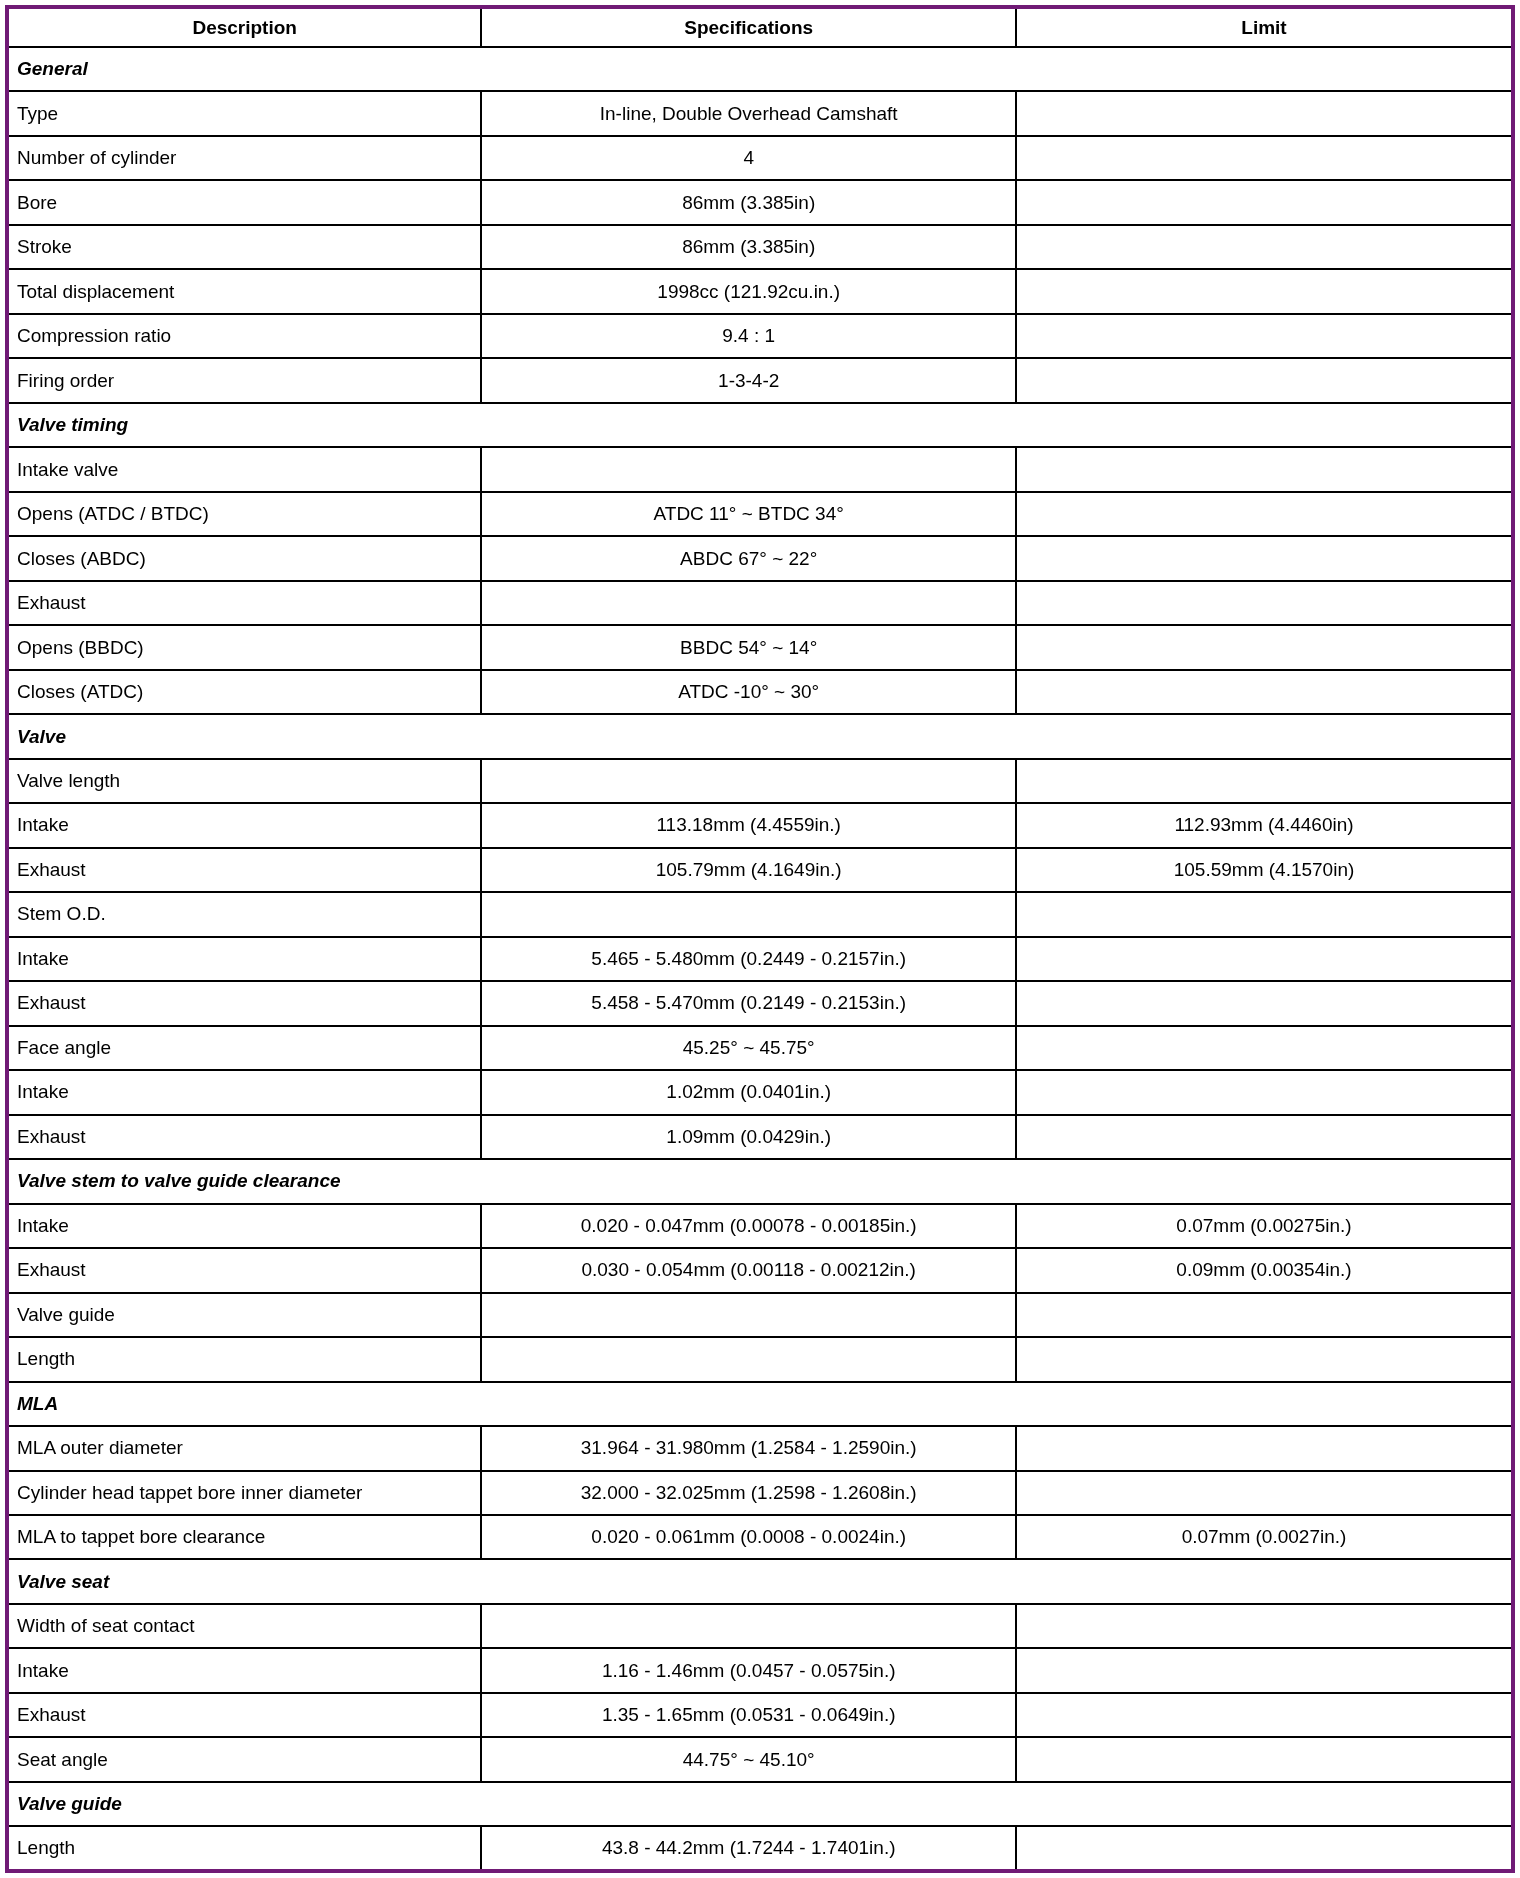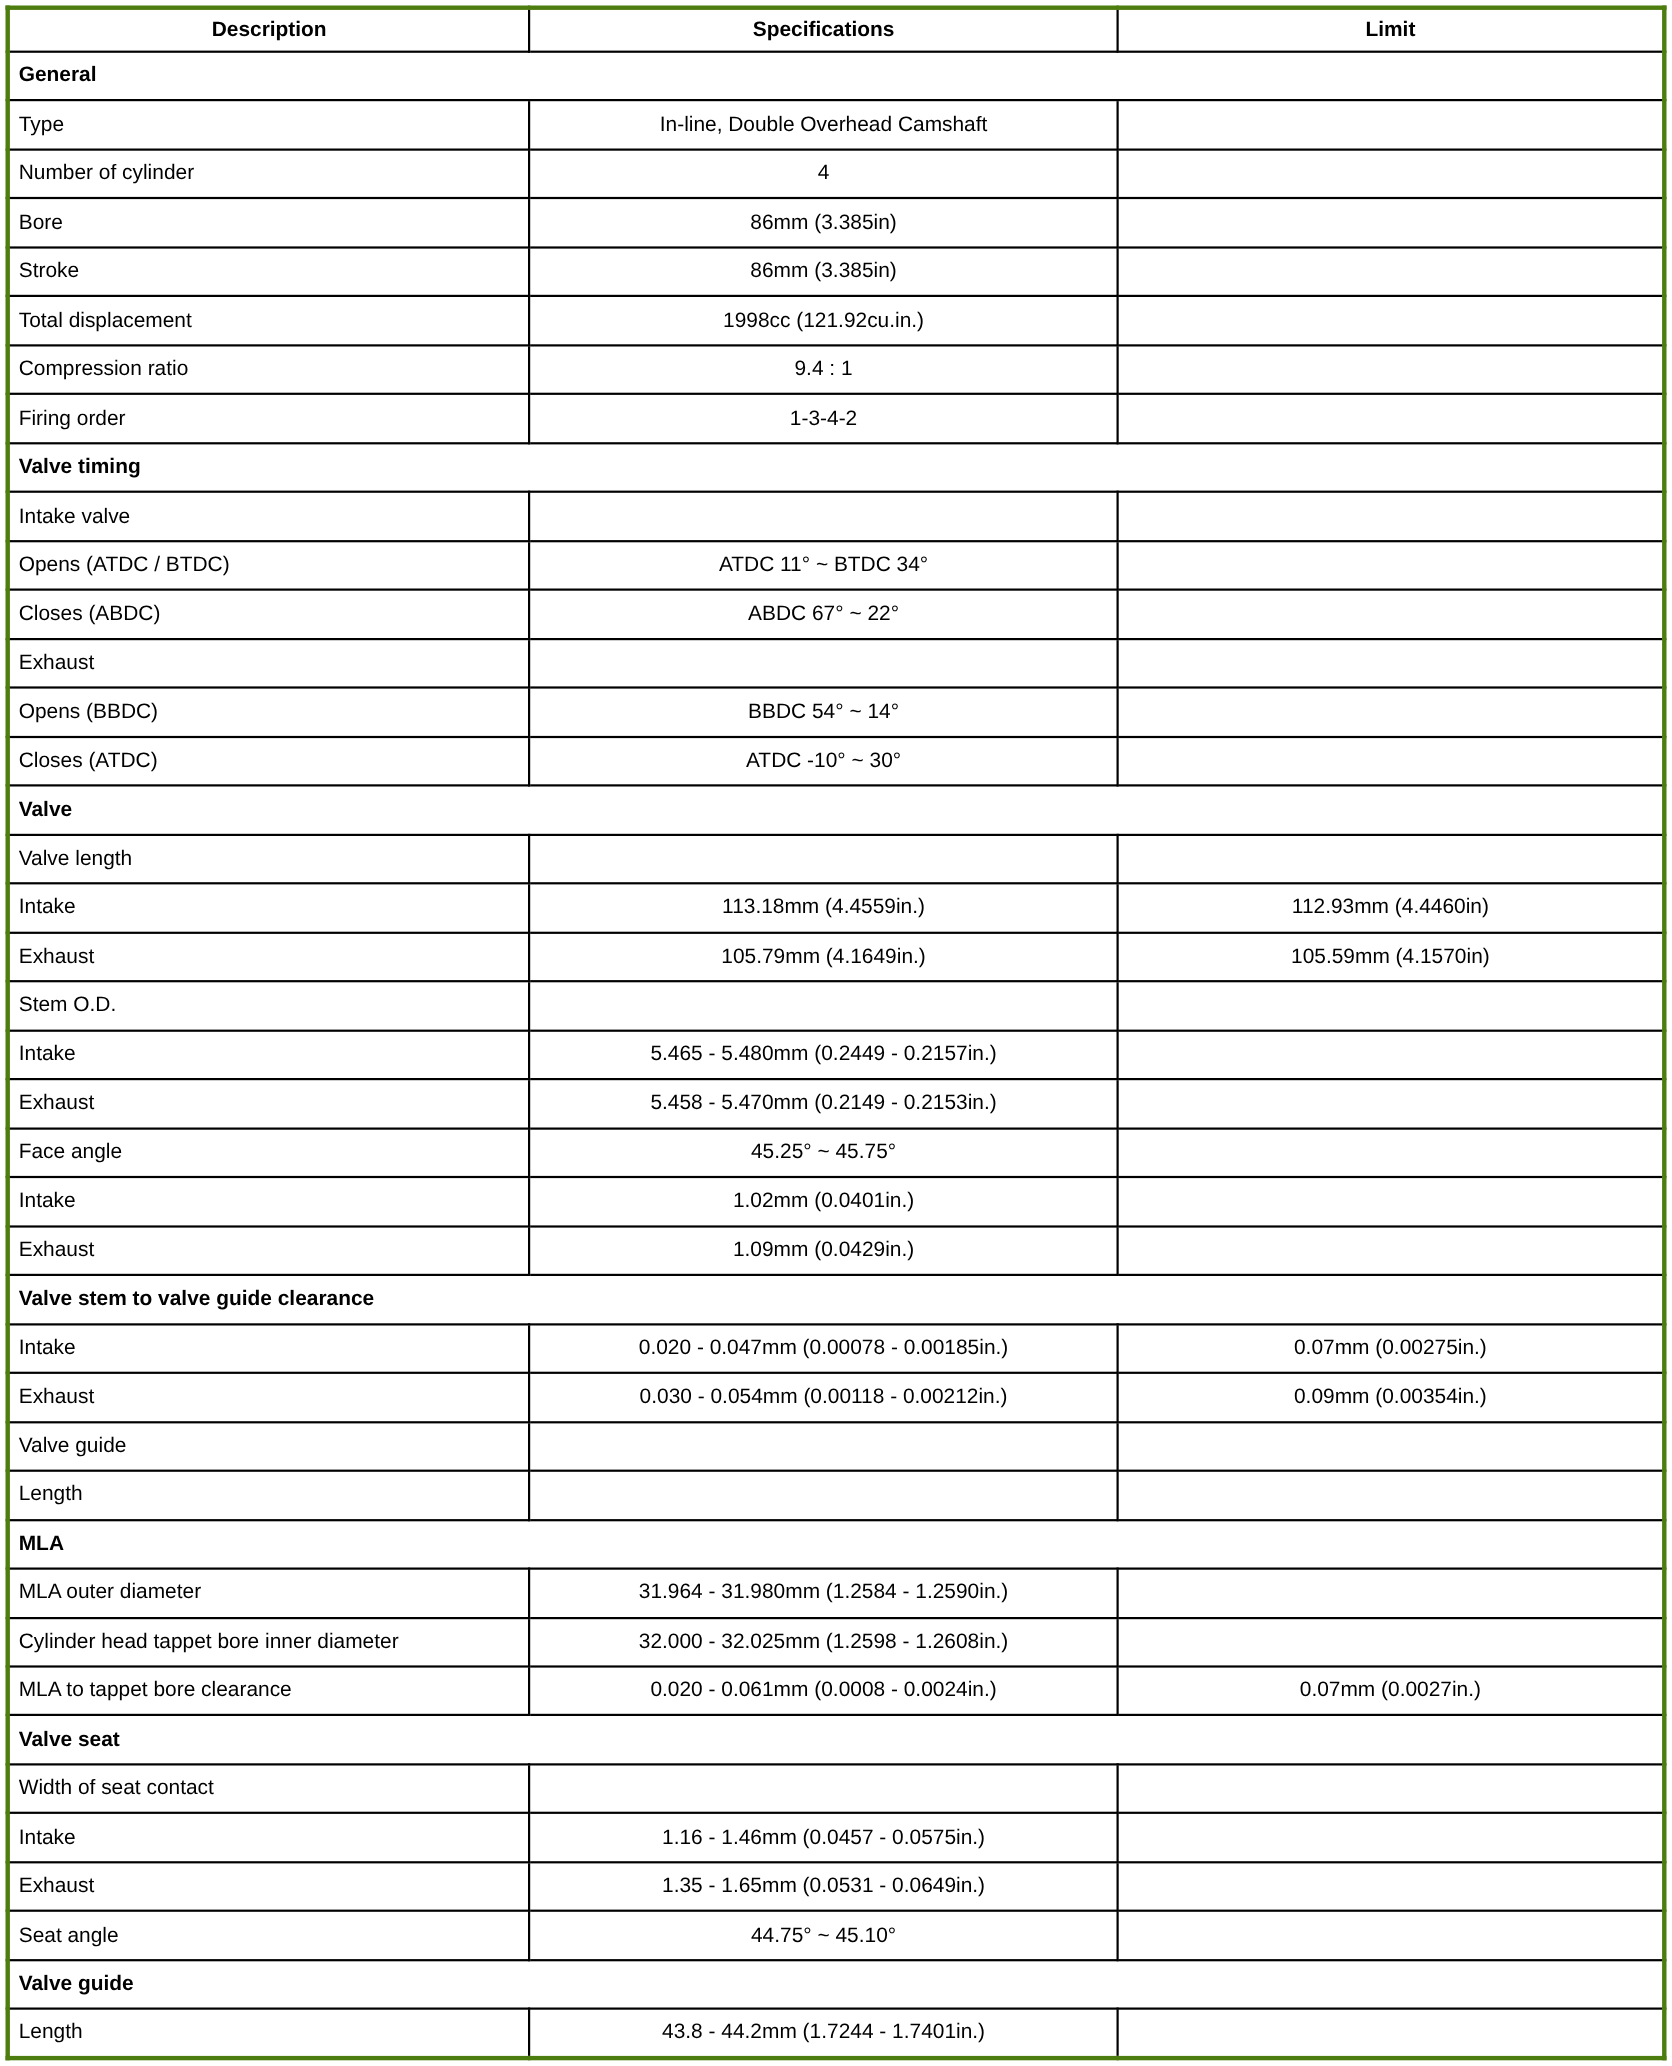--- a/index.html
+++ b/index.html
@@ -25,32 +25,33 @@
   table.spec-table td, table.spec-table th {
     border: 2px solid #000000;
     font-size: 19px;
     height: 40px;
     box-sizing: border-box;
     padding: 2px 8px;
     overflow: hidden;
     white-space: nowrap;
   }
   table.spec-table {
-    border: 4px solid #4d7c0f;
+    border: 4px solid #701a75;
   }
   th.col-description { width: 31.5%; }
   th.col-specifications { width: 35.5%; }
   th.col-limit { width: 33%; }
   thead th {
     font-weight: bold;
     text-align: center;
   }
   td.section-cell {
     font-weight: bold;
     text-align: left;
+    font-style: italic;
   }
   td.desc-cell {
     text-align: left;
   }
   td.spec-cell, td.limit-cell {
     text-align: center;
   }
 </style>
 </head>
 <body>

